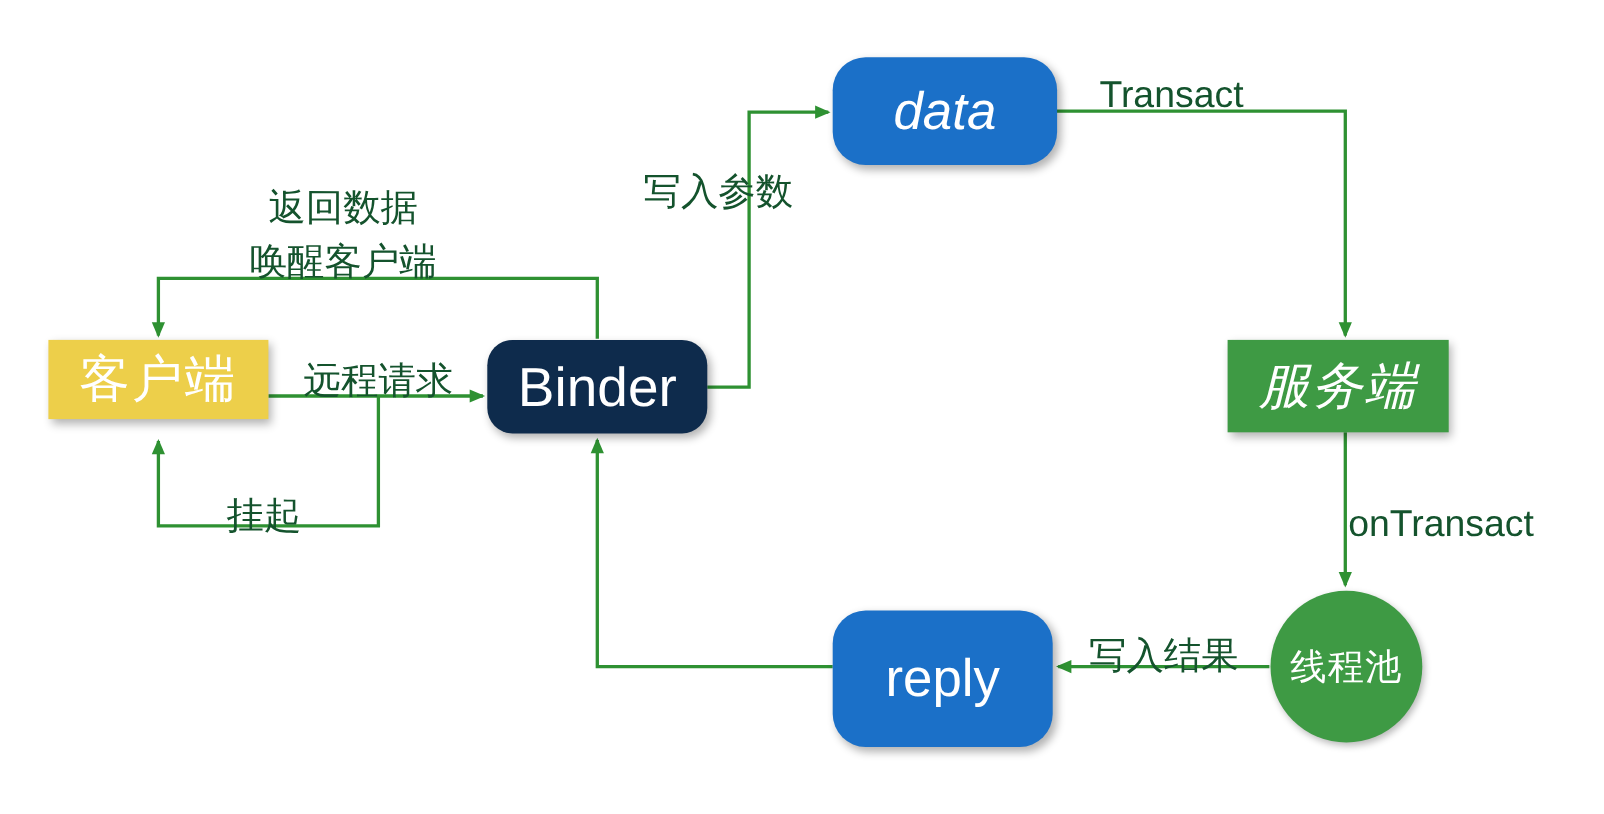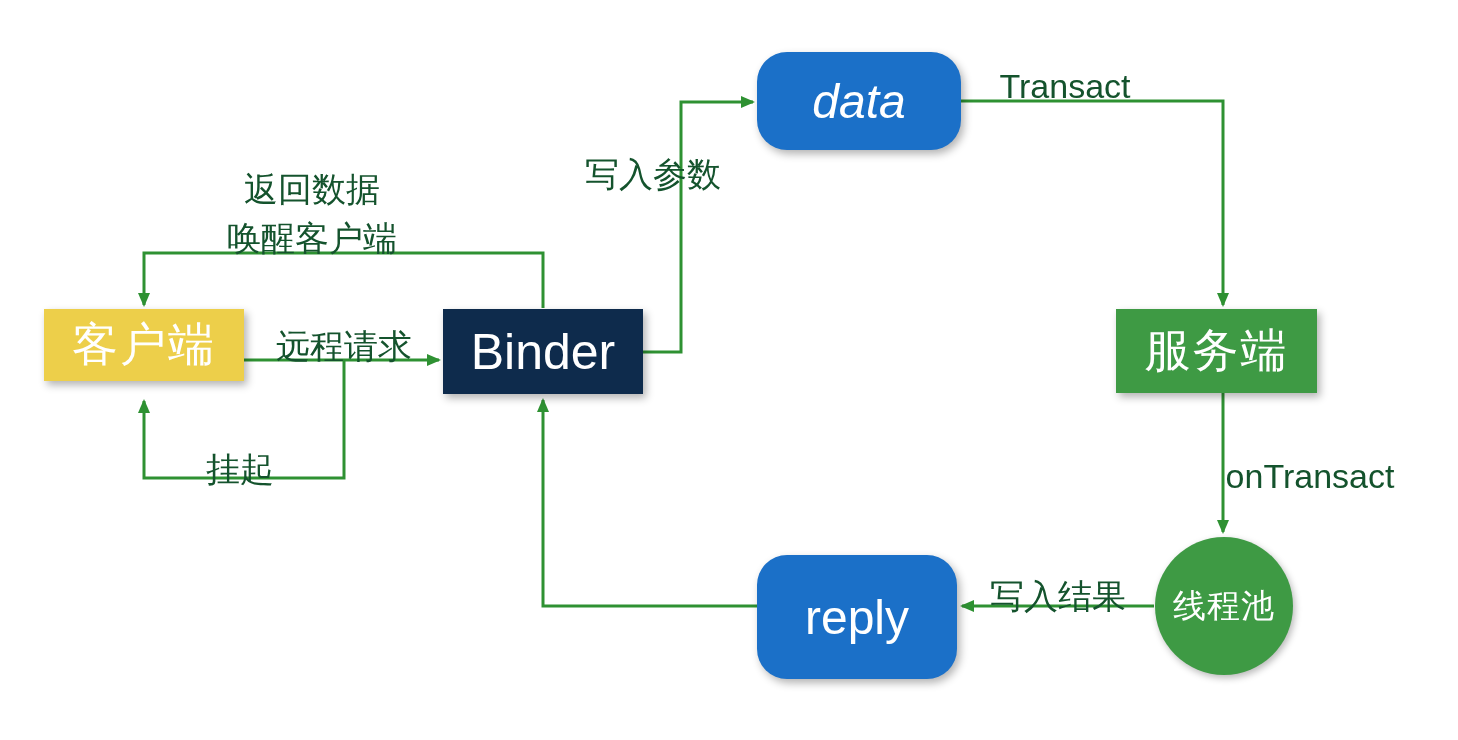--- a/index.html
+++ b/index.html
@@ -31,23 +31,23 @@
     align-items: center;
     justify-content: center;
     color: #ffffff;
     box-shadow: 3px 4px 8px rgba(0,0,0,0.30);
     box-sizing: border-box;
   }
   .node-rect   { font-size: 46px; font-weight: 300; letter-spacing: 2px; }
   .node-latin  { font-size: 50px; font-weight: 300; }
   .node-round  { border-radius: 30px; font-size: 48px; font-weight: 300; }
   .node-client { left: 44px;   top: 309px; width: 200px; height: 72px; background: #EDCF4A; }
-  .node-binder { left: 443px;  top: 309px; width: 200px; height: 85px; background: #0E2B4C; }
+  .node-binder { left: 443px;  top: 309px; width: 200px; height: 85px; background: #0E2B4C; border-radius: 23px; }
   .node-data   { left: 757px;  top: 52px;  width: 204px; height: 98px; background: #1B70C8; font-style: italic; }
-  .node-server { left: 1116px; top: 309px; width: 201px; height: 84px; background: #3E9A44; }
+  .node-server { left: 1116px; top: 309px; width: 201px; height: 84px; background: #3E9A44; font-style: italic; }
   .node-reply  { left: 757px;  top: 555px; width: 200px; height: 124px; background: #1B70C8; }
   .node-pool   {
     left: 1155px; top: 537px; width: 138px; height: 138px;
     border-radius: 50%; background: #3E9A44;
     font-size: 33px; font-weight: 300; letter-spacing: 1px;
     box-shadow: 2px 3px 7px rgba(0,0,0,0.28);
   }
   .edge-label {
     position: absolute;
     transform: translateX(-50%);

